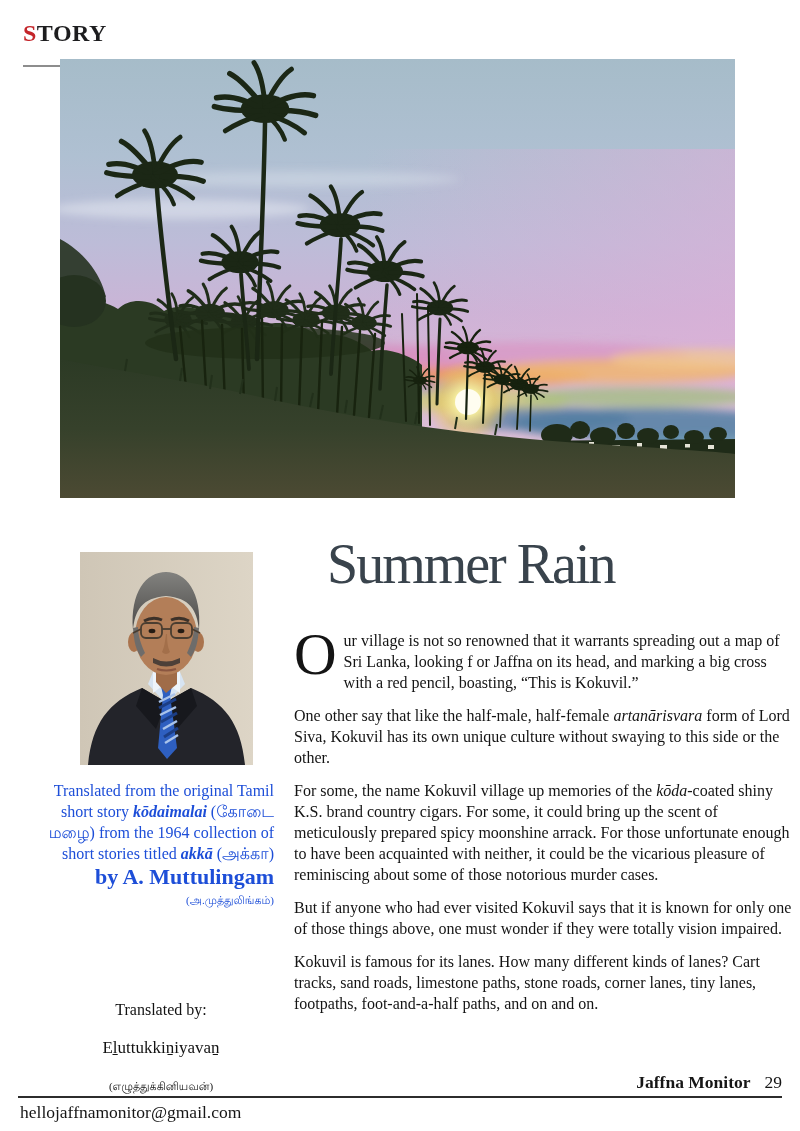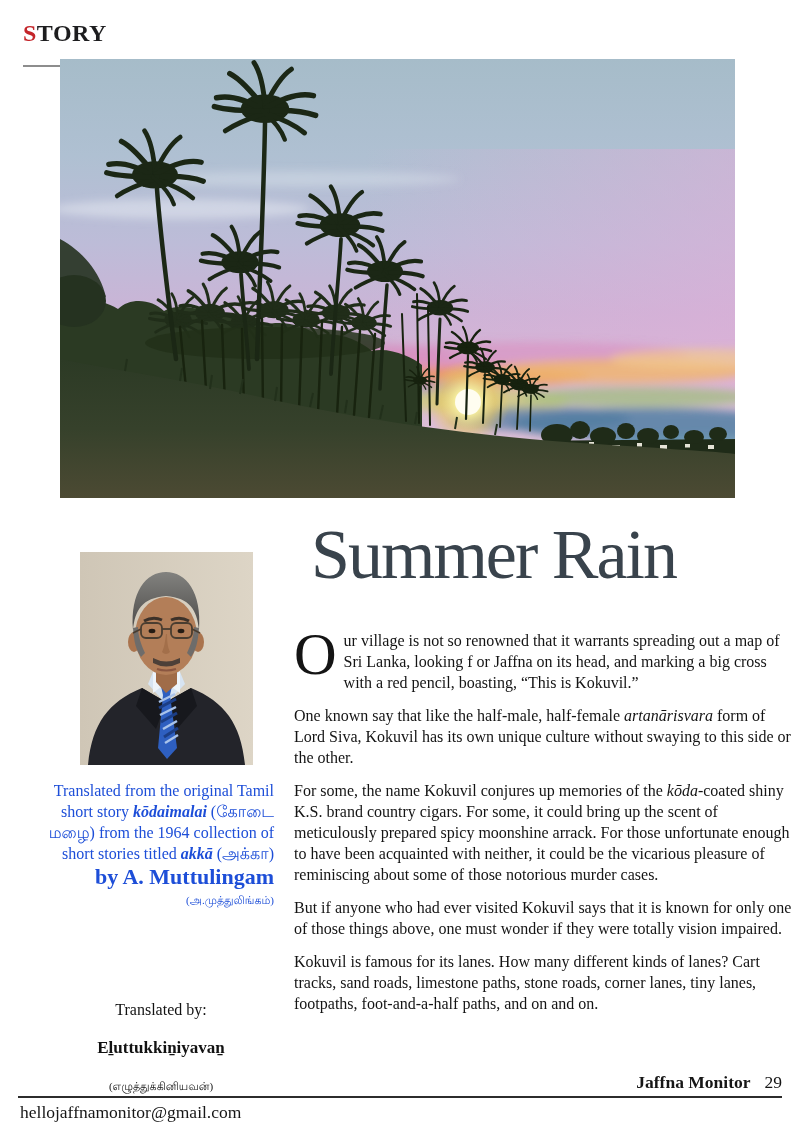--- a/index.html
+++ b/index.html
@@ -15,22 +15,22 @@
     border-bottom:2px solid #8d8d8d; padding:0 6px 19px 0; line-height:1.1;
   }
   .section-label .red { color:#c4252a; }
 
   
   .painting { position:absolute; left:60px; top:59px; width:675px; height:439px; }
   .painting svg { display:block; width:100%; height:100%; }
 
   
   .story-title {
-    position:absolute; left:311px; top:520px; margin:0;
-    font-size:70px; font-weight:normal; letter-spacing:-2px;
+    position:absolute; left:311px; top:520px; margin:16px;
+    font-size:56px; font-weight:normal; letter-spacing:-2px;
     color:#39434c; line-height:1; white-space:nowrap;
   }
 
   
   .author-photo { position:absolute; left:80px; top:552px; width:173px; height:213px; }
   .author-photo svg { display:block; width:100%; height:100%; }
 
   
   .sidebar-note {
     position:absolute; left:48px; top:780px; width:226px;
@@ -38,21 +38,21 @@
   }
   .sidebar-note p { margin:0; }
   .author-line { font-weight:bold; font-size:22px; line-height:24px; margin-top:1px !important; }
   .tamil-line { font-size:11px; line-height:22px; }
 
   .translator-block {
     position:absolute; left:48px; top:983px; width:226px;
     text-align:center; font-size:16px; line-height:22px; color:#121212;
   }
   .translator-block p { margin:16px; }
-  .translator-name { font-weight:bold; font-size:17px; }
+  .translator-name { font-weight:normal; font-size:17px; }
 
   
   .article {
     position:absolute; left:294px; top:630px; width:503px;
     font-size:16px; line-height:21px; color:#141414;
   }
   .article p { margin:0 0 12px 0; }
   .dropcap {
     float:left; font-size:59px; line-height:45px;
     padding:2px 7px 0 0; color:#141414;
@@ -306,22 +306,22 @@
   </div>
 
   <div class="translator-block">
     <p>Translated by:</p>
     <p class="translator-name">Eḻuttukkiṉiyavaṉ</p>
     <p class="tamil-line">(எழுத்துக்கினியவன்)</p>
   </div>
 
   <div class="article">
     <p><span class="dropcap">O</span><span><span>ur village is not so renowned that it warrants spreading out a map of Sri Lanka, looking f or Jaffna on its head, and marking a big cross with a red pencil, boasting, “This is Kokuvil.”</span></span></p>
-    <p><span>One known say that like the half-male, half-female </span><i>artanārisvara</i><span> form of Lord Siva, Kokuvil has its own unique culture without swaying to this side or the other.</span></p>
-    <p><span>For some, the name Kokuvil conjures up memories of the </span><i>kōda</i><span>-coated shiny K.S. brand country cigars. For some, it could bring up the scent of meticulously prepared spicy moonshine arrack. For those unfortunate enough to have been acquainted with neither, it could be the vicarious pleasure of reminiscing about some of those notorious murder cases.</span></p>
+    <p><span>One other say that like the half-male, half-female </span><i>artanārisvara</i><span> form of Lord Siva, Kokuvil has its own unique culture without swaying to this side or the other.</span></p>
+    <p><span>For some, the name Kokuvil village up memories of the </span><i>kōda</i><span>-coated shiny K.S. brand country cigars. For some, it could bring up the scent of meticulously prepared spicy moonshine arrack. For those unfortunate enough to have been acquainted with neither, it could be the vicarious pleasure of reminiscing about some of those notorious murder cases.</span></p>
     <p><span>But if anyone who had ever visited Kokuvil says that it is known for only one of those things above, one must wonder if they were totally vision impaired.</span></p>
     <p><span>Kokuvil is famous for its lanes. How many different kinds of lanes? Cart tracks, sand roads, limestone paths, stone roads, corner lanes, tiny lanes, footpaths, foot-and-a-half paths, and on and on.</span></p>
   </div>
 
   <div class="footer-rule"></div>
   <div class="footer-email">hellojaffnamonitor@gmail.com</div>
   <div class="footer-right">
     <span class="mag">Jaffna Monitor</span><span>29</span>
   </div>
 

